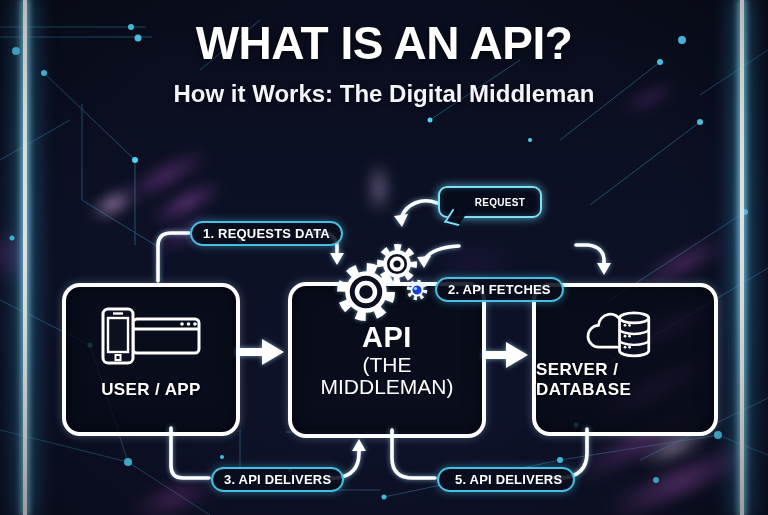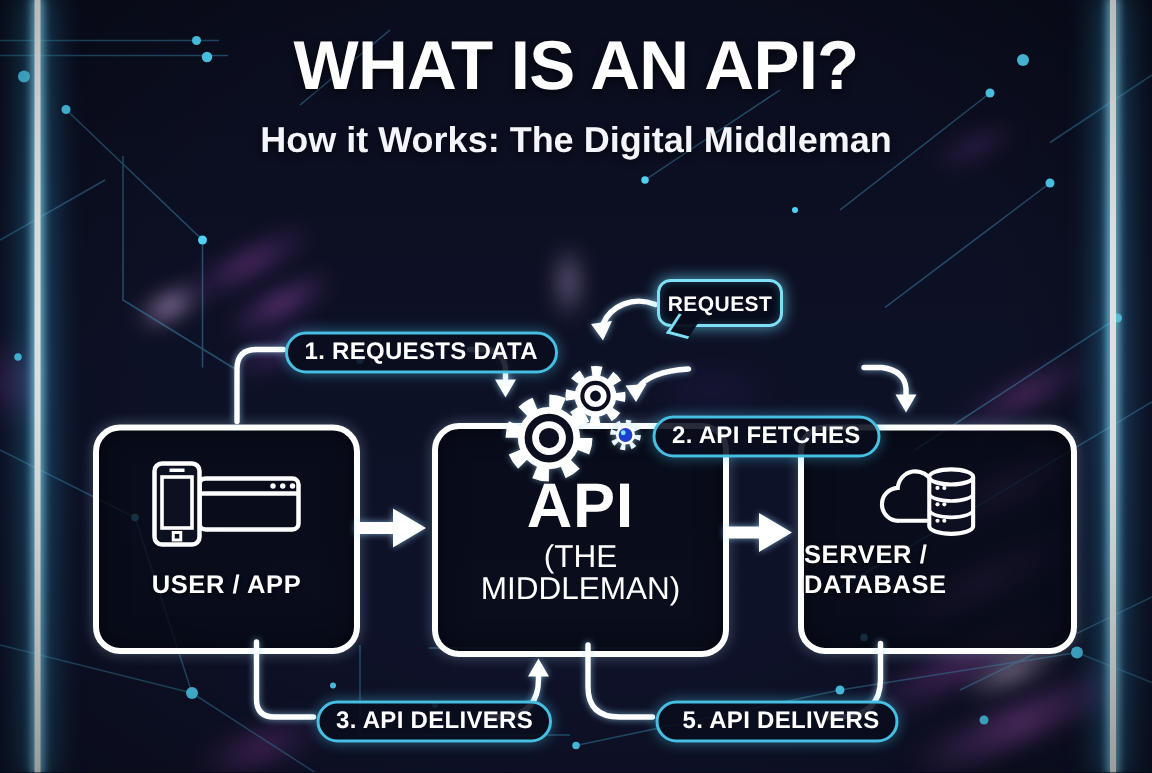--- a/index.html
+++ b/index.html
@@ -24,32 +24,32 @@
     font-size:24px;font-weight:700;color:#f3f5fa;text-shadow:0 2px 5px rgba(0,0,0,.6);}
   
   .node{position:absolute;border:4px solid #fff;border-radius:18px;
     background:rgba(8,11,24,.78);
     box-shadow:0 0 9px rgba(190,230,255,.30),inset 0 0 18px rgba(0,0,0,.5);
     display:flex;flex-direction:column;align-items:center;z-index:4;}
   .node .icon{margin-top:20px;}
   .node .box-label{margin-top:auto;margin-bottom:32px;font-size:17px;font-weight:800;
     letter-spacing:.4px;text-shadow:0 1px 3px rgba(0,0,0,.7);}
   .api-text{margin:auto 0;text-align:center;line-height:1.02;}
-  .api-main{font-size:42px;font-weight:800;letter-spacing:.5px;}
+  .api-main{font-size:29px;font-weight:800;letter-spacing:.5px;}
   .api-sub{font-size:21px;font-weight:400;width:160px;margin:2px auto 0;}
   
   .pill{position:absolute;z-index:6;padding:3px 11px;border:2px solid #46bfe3;
     border-radius:20px;background:rgba(9,13,29,.88);color:#fff;
-    font-size:16px;font-weight:800;letter-spacing:.2px;white-space:nowrap;
+    font-size:13px;font-weight:800;letter-spacing:.2px;white-space:nowrap;
     box-shadow:0 0 9px rgba(80,205,245,.45);}
   .bubble{position:absolute;z-index:6;left:438px;top:186px;width:80px;height:28px;
     border:2.5px solid #7ee0f6;border-radius:9px;background:rgba(7,11,26,.92);
     display:flex;align-items:center;justify-content:center;
-    font-size:14px;font-weight:800;letter-spacing:.3px;
-    box-shadow:0 0 10px rgba(110,220,250,.75),inset 0 0 6px rgba(110,220,250,.25);}
+    font-size:10px;font-weight:800;letter-spacing:.3px;
+    box-shadow:0 0 10px rgba(110,220,250,.75),inset 0 0 6px rgba(110,220,250,.25);padding-left:20px;}
   .bubble-tail{position:absolute;left:8px;bottom:-9px;width:13px;height:13px;
     background:rgba(7,11,26,.95);border-left:2.5px solid #7ee0f6;
     border-bottom:2.5px solid #7ee0f6;transform:rotate(15deg) skewX(-18deg);}
   
   .arrows{position:absolute;inset:0;z-index:5;pointer-events:none;}
   .flow{stroke:#fff;stroke-width:3.6;fill:none;stroke-linecap:round;}
   .head{fill:#fff;stroke:none;}
 </style>
 </head>
 <body>

